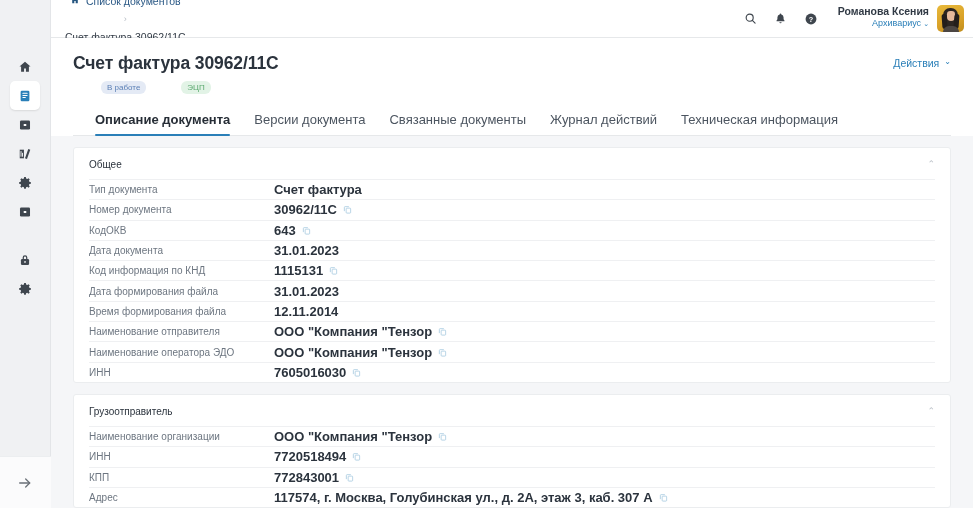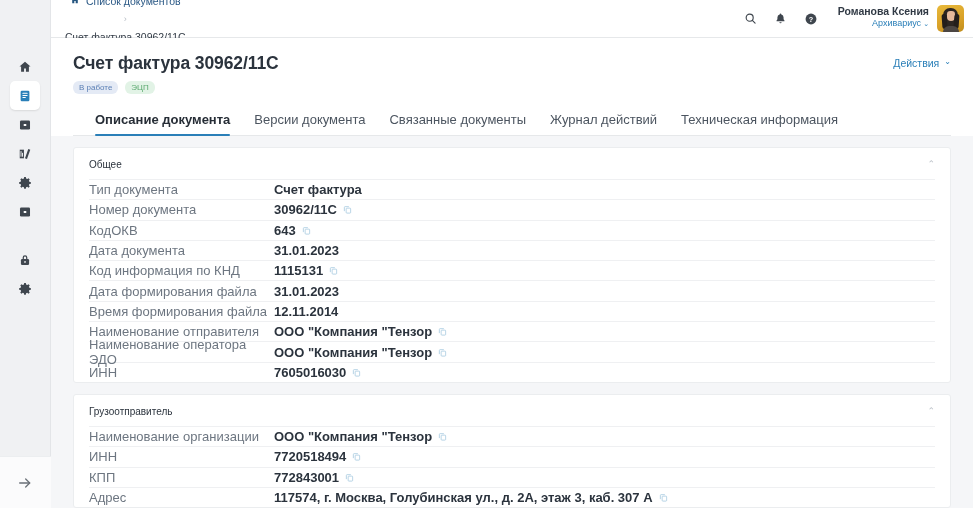--- a/index.html
+++ b/index.html
@@ -88,21 +88,21 @@
     background:#241e1b; border-radius: 3px; transform: rotate(4deg); }
   .av-body { position:absolute; left:6px; bottom:0; width:16px; height:6px;
     background:#4c4643; border-radius: 6px 6px 0 0; }
 
   
   .page-head { background: #ffffff; padding: 15px 22px 0 22px; }
   .ph-row { display: flex; align-items: flex-start; }
   .ph-left { flex: 1 1 auto; min-width: 0; }
   h1.title { font-size: 17.5px; font-weight: 700; letter-spacing: -0.1px; color: #2b333d; }
   .badges { display: flex; gap: 7px; margin-top: 7px; }
-  .badge { font-size: 8px; padding: 2.5px 6px; border-radius: 6px; line-height: 1; }
+  .badge { font-size: 8px; padding: 2.5px 6px; border-radius: 6px; line-height: 1; margin-left: 28px; }
   .badge.work { background: #e4eaf5; color: #5a7fb5; }
   .badge.ecp { background: #e2f3e6; color: #5aa86e; }
   .actions {
     font-size: 10.5px; color: #2a7fb8; cursor: pointer;
     display: flex; align-items: flex-start; gap: 5px; padding-top: 4px;
   }
   .actions .cv { font-size: 8px; }
 
   
   .tabs {
@@ -146,21 +146,21 @@
   .card-title { font-size: 10px; font-weight: 400; color: #2b333d; flex: 1 1 auto; }
   .chev { color: #b9bfc6; font-size: 9px; line-height: 1; }
 
   .row {
     display: flex; align-items: center;
     border-top: 1px solid #eff0f2;
     height: 20.3px;
   }
   .row .lbl {
     width: 185px; flex: 0 0 185px;
-    font-size: 13px; color: #6d7681; letter-spacing: .02px;
+    font-size: 10px; color: #6d7681; letter-spacing: .02px;
   }
   .row .val {
     font-size: 13px; color: #2b333d; font-weight: 600;
     display: flex; align-items: center; gap: 6px; min-width: 0;
   }
   .copy { flex: 0 0 auto; display: inline-flex; cursor: pointer; opacity: .95; }
   .copy svg { display: block; }
 </style>
 </head>
 <body>

